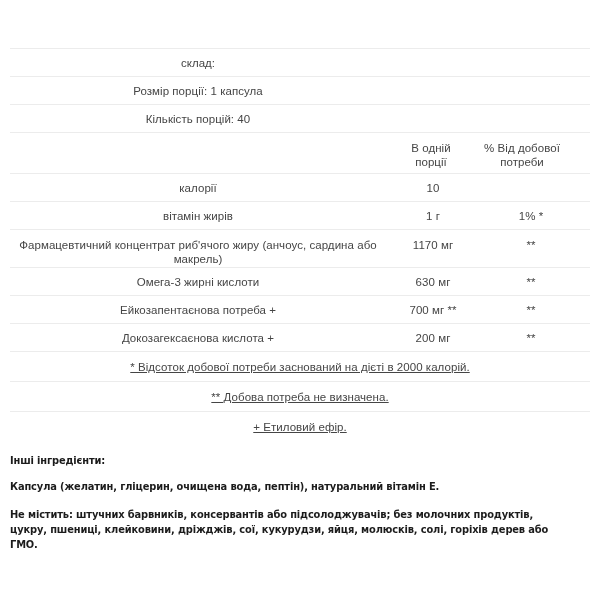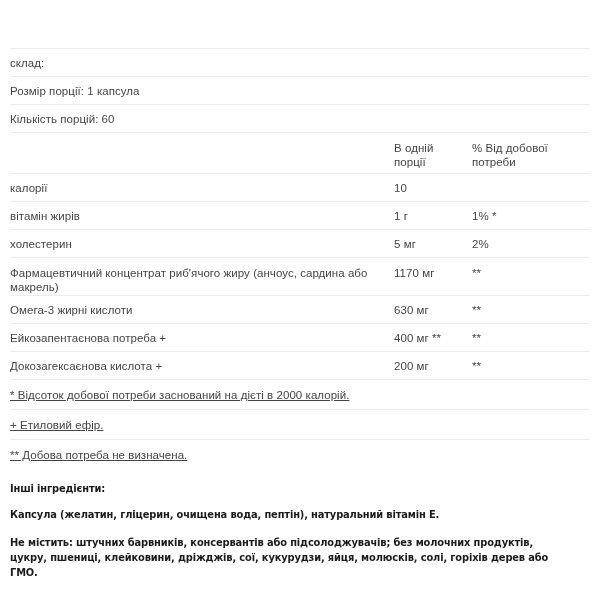--- a/index.html
+++ b/index.html
@@ -35,20 +35,21 @@
   .facts tr {
     border-top: 1px solid #ececec;
   }
   .facts td {
     padding: 7px 0 6px 0;
     font-size: 11.5px;
     line-height: 14px;
     vertical-align: top;
     color: #454545;
     letter-spacing: 0.05px;
+    text-align: center;
   }
   .col-name  { width: 384px; padding-right: 8px !important; }
   .col-amt   { width: 78px; }
   .col-dv    { width: 118px; }
 
   .facts tr.head td {
     padding-top: 8px;
     padding-bottom: 4px;
   }
   .facts tr.head .col-amt,
@@ -100,21 +101,21 @@
         <td class="col-dv"></td>
       </tr>
 
       <tr class="intro">
         <td class="col-name">Розмір порції: 1 капсула</td>
         <td class="col-amt"></td>
         <td class="col-dv"></td>
       </tr>
 
       <tr class="intro">
-        <td class="col-name">Кількість порцій: 60</td>
+        <td class="col-name">Кількість порцій: 40</td>
         <td class="col-amt"></td>
         <td class="col-dv"></td>
       </tr>
 
       <tr class="head">
         <td class="col-name"></td>
         <td class="col-amt">
           <span class="head-wrap">В одній порції</span>
         </td>
         <td class="col-dv">
@@ -128,60 +129,55 @@
         <td class="col-dv"></td>
       </tr>
 
       <tr>
         <td class="col-name">вітамін жирів</td>
         <td class="col-amt">1 г</td>
         <td class="col-dv">1% *</td>
       </tr>
 
 
-      <tr>
-        <td class="col-name">холестерин</td>
-        <td class="col-amt">5 мг</td>
-        <td class="col-dv">2%</td>
-      </tr>
 
       <tr class="tall">
         <td class="col-name">Фармацевтичний концентрат риб'ячого жиру (анчоус, сардина або макрель)</td>
         <td class="col-amt">1170 мг</td>
         <td class="col-dv">**</td>
       </tr>
 
       <tr>
         <td class="col-name">Омега-3 жирні кислоти</td>
         <td class="col-amt">630 мг</td>
         <td class="col-dv">**</td>
       </tr>
 
       <tr>
         <td class="col-name">Ейкозапентаєнова потреба +</td>
-        <td class="col-amt">400 мг **</td>
+        <td class="col-amt">700 мг **</td>
         <td class="col-dv">**</td>
       </tr>
 
       <tr>
         <td class="col-name">Докозагексаєнова кислота +</td>
         <td class="col-amt">200 мг</td>
         <td class="col-dv">**</td>
       </tr>
 
       <tr class="note">
         <td colspan="3">* Відсоток добової потреби заснований на дієті в 2000 калорій.</td>
       </tr>
 
       <tr class="note">
-        <td colspan="3">+ Етиловий ефір.</td>
+        <td colspan="3">** Добова потреба не визначена.</td>
       </tr>
 
       <tr class="note">
-        <td colspan="3">** Добова потреба не визначена.</td>
+        <td colspan="3">+ Етиловий ефір.</td>
       </tr>
 
     </tbody>
   </table>
 
   <div class="bottom">
     <p class="head-line">Інші інгредієнти:</p>
     <p>Капсула (желатин, гліцерин, очищена вода, пептін), натуральний вітамін Е.</p>
     <p class="gap">Не містить: штучних барвників, консервантів або підсолоджувачів; без молочних продуктів, цукру, пшениці, клейковини, дріжджів, сої, кукурудзи, яйця, молюсків, солі, горіхів дерев або ГМО.</p>
 

